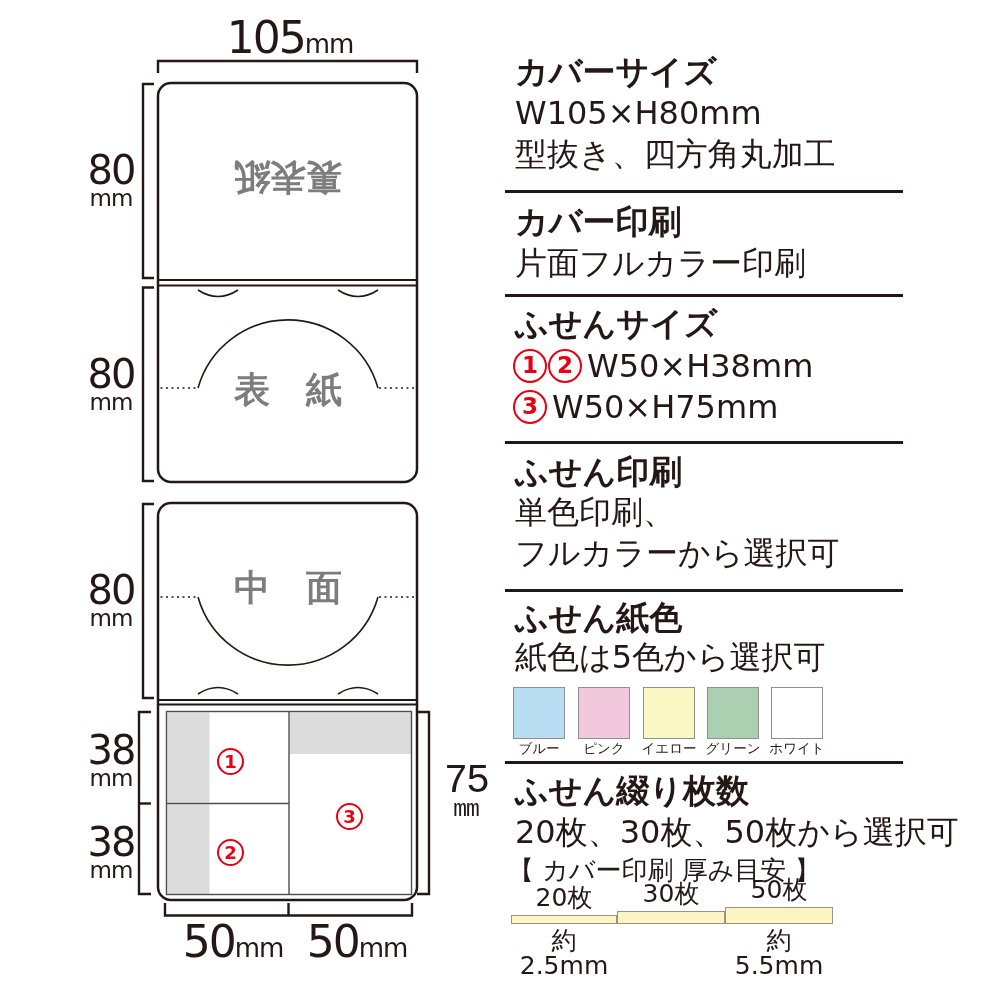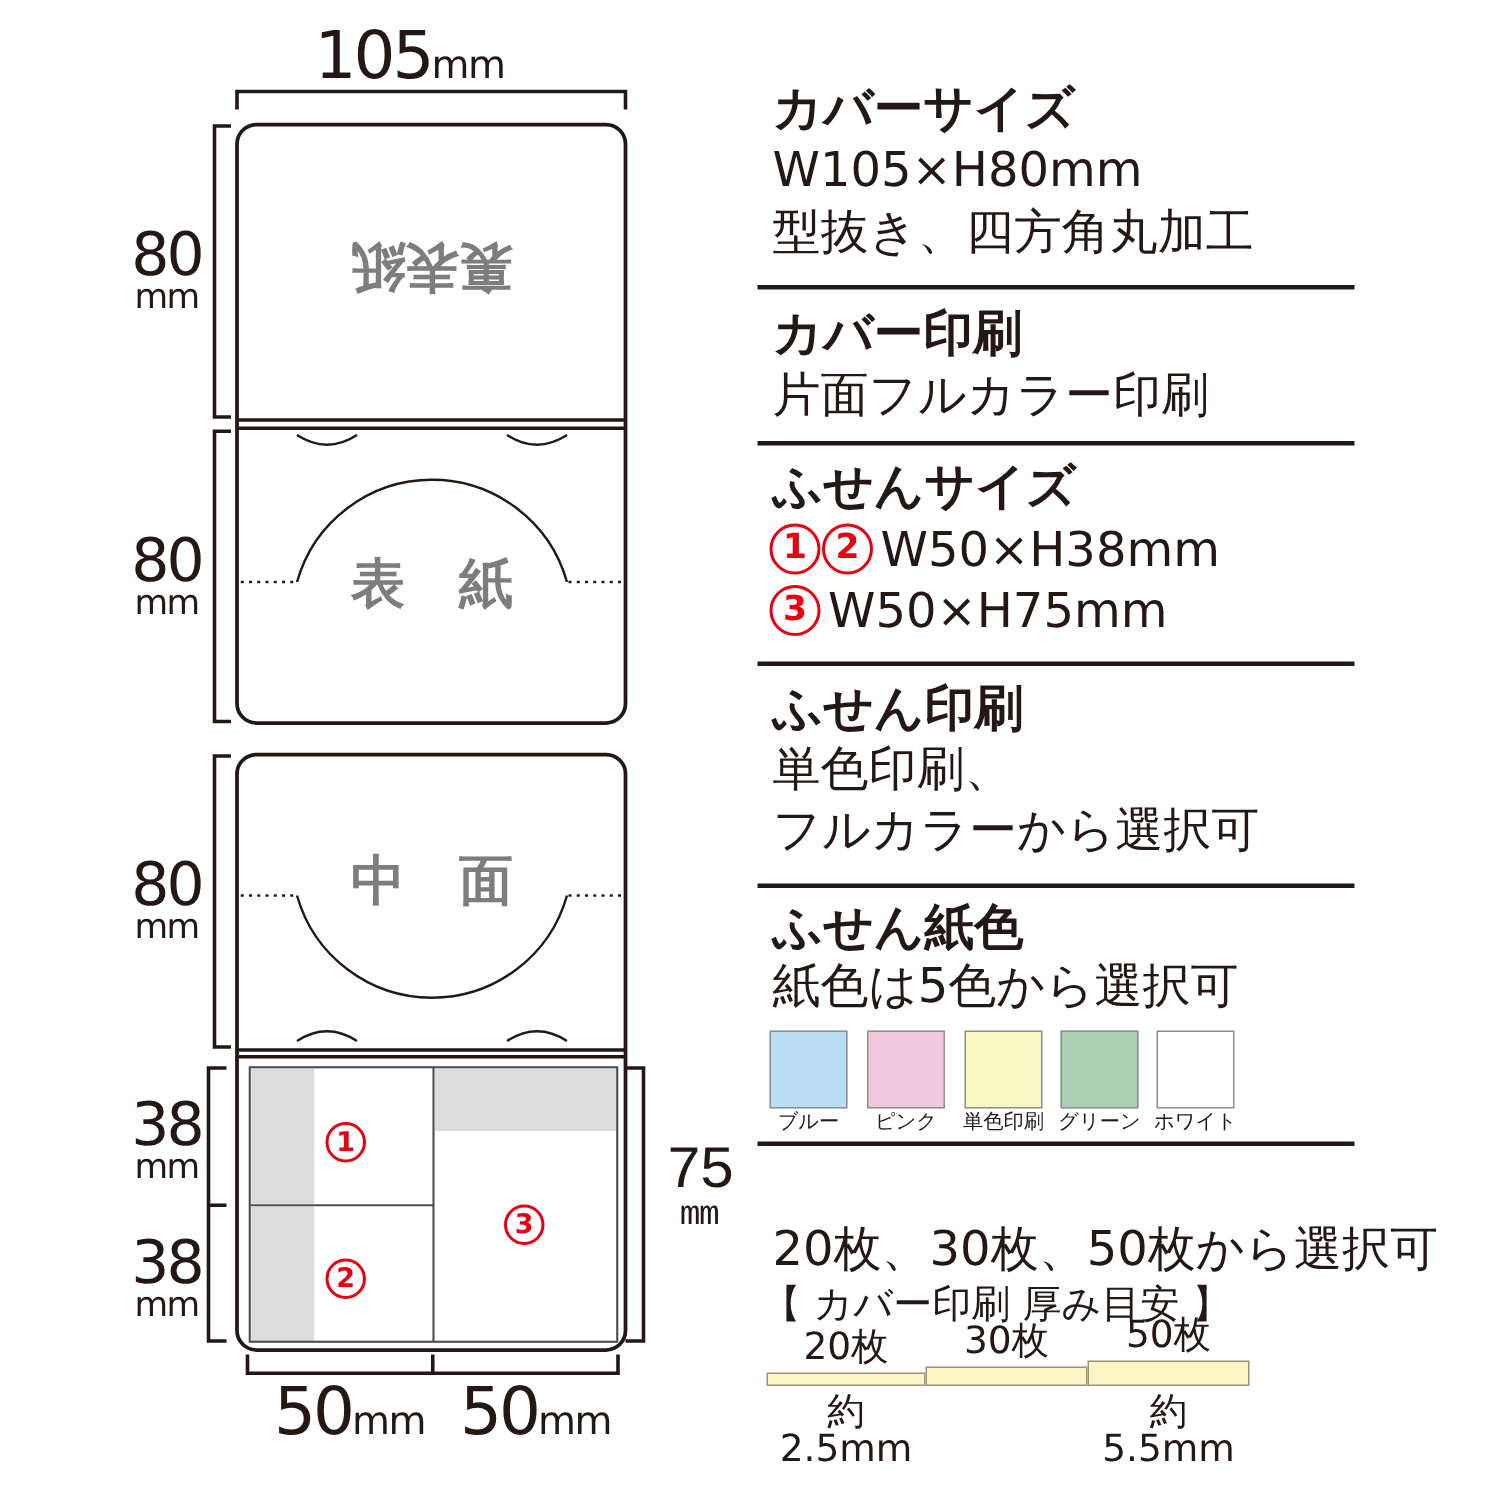--- a/index.html
+++ b/index.html
@@ -75,21 +75,21 @@
     <path d="M154 84 H143 V278 H154" fill="none" stroke="#231815" stroke-width="2.4"></path>
     <path d="M154 287.5 H143 V481 H154" fill="none" stroke="#231815" stroke-width="2.4"></path>
     <path d="M154 504 H143 V698 H154" fill="none" stroke="#231815" stroke-width="2.4"></path>
     <path d="M151 712 H139 V894 H151" fill="none" stroke="#231815" stroke-width="2.4"></path>
     <line x1="139" y1="803.5" x2="151" y2="803.5" stroke="#231815" stroke-width="2.4"></line>
     <path d="M417 712 H429 V894 H417" fill="none" stroke="#231815" stroke-width="2.4"></path>
     <path d="M165 903 V915.5 H412 V903" fill="none" stroke="#231815" stroke-width="2.4"></path>
     <line x1="288.5" y1="915.5" x2="288.5" y2="903" stroke="#231815" stroke-width="2.4"></line>
   </svg>
 
-  <div class="dim-inline" style="left:153px;top:16px;width:240px;">
+  <div class="dim-inline" style="left:170px;top:16px;width:240px;">
     <span class="dim-num">105</span>
       <span class="dim-unit">mm</span>
   </div>
 
   <div class="dim-stack" style="left:84px;top:150px;width:54px;">
     <span class="dim-num">80</span>
     <span class="dim-unit">mm</span>
   </div>
   <div class="dim-stack" style="left:84px;top:354px;width:54px;">
     <span class="dim-num">80</span>
@@ -157,26 +157,27 @@
   <div class="spec-heading" style="top:601px;">ふせん紙色</div>
   <div class="spec-line" style="top:641px;">紙色は5色から選択可</div>
 
   <div class="swatch" style="left: 513px; background-color: rgb(185, 221, 242);"></div>
   <div class="swatch" style="left: 578px; background-color: rgb(241, 200, 220);"></div>
   <div class="swatch" style="left: 643px; background-color: rgb(251, 247, 197);"></div>
   <div class="swatch" style="left: 707px; background-color: rgb(171, 207, 176);"></div>
   <div class="swatch" style="left: 771px; background-color: rgb(255, 255, 255);"></div>
   <div class="swatch-label" style="left:499px;">ブルー</div>
   <div class="swatch-label" style="left:564px;">ピンク</div>
-  <div class="swatch-label" style="left:629px;">単色印刷</div>
+  <div class="swatch-label" style="left:629px;">イエロー</div>
   <div class="swatch-label" style="left:693px;">グリーン</div>
   <div class="swatch-label" style="left:757px;">ホワイト</div>
 
   <div class="divider" style="top:761px;"></div>
 
+  <div class="spec-heading" style="top:774px;">ふせん綴り枚数</div>
   <div class="spec-line" style="top:816px;">20枚、30枚、50枚から選択可</div>
   <div class="chart-title" style="top:857px;">【 カバー印刷 厚み目安 】</div>
 
   <div class="bar-label" style="left:511px;width:106px;top:885px;">20枚</div>
   <div class="bar-label" style="left:617px;width:108px;top:881px;">30枚</div>
   <div class="bar-label" style="left:725px;width:108px;top:877px;">50枚</div>
   <div class="bar" style="left: 511px; width: 106px; height: 9px; top: 915px; background-color: rgb(250, 245, 195);"></div>
   <div class="bar" style="left: 617px; width: 108px; height: 13px; top: 911px; background-color: rgb(250, 245, 195);"></div>
   <div class="bar" style="left: 725px; width: 108px; height: 17px; top: 907px; background-color: rgb(250, 245, 195);"></div>
   <div class="bar-value" style="left:511px;width:106px;">約2.5mm</div>

